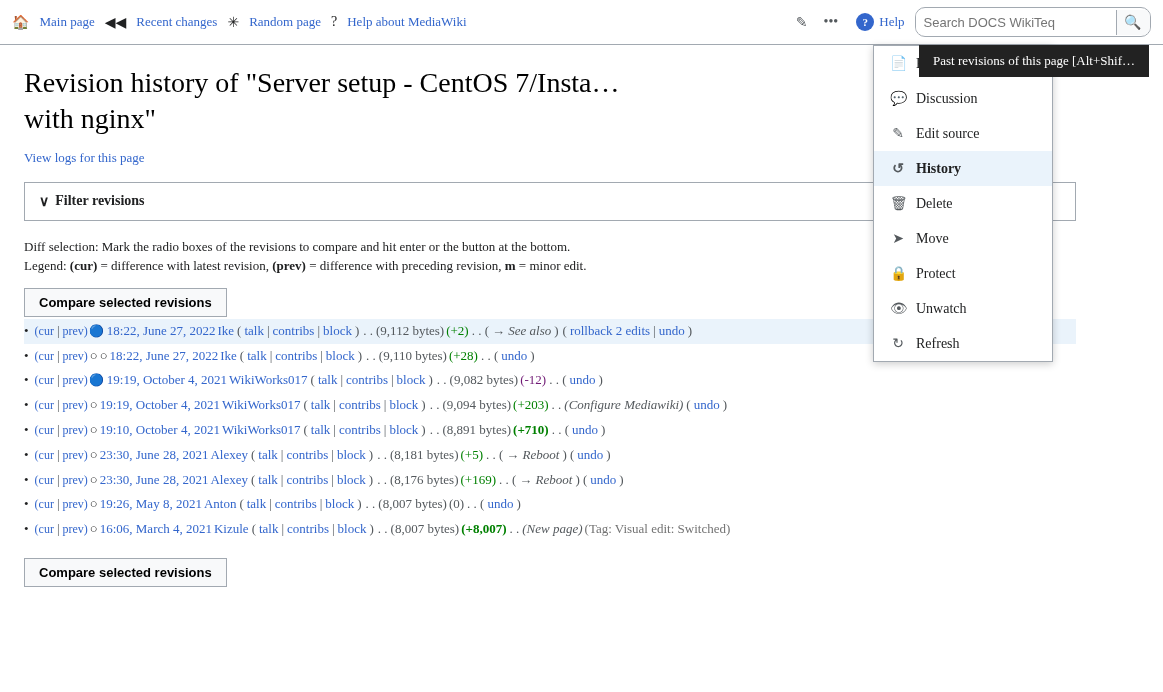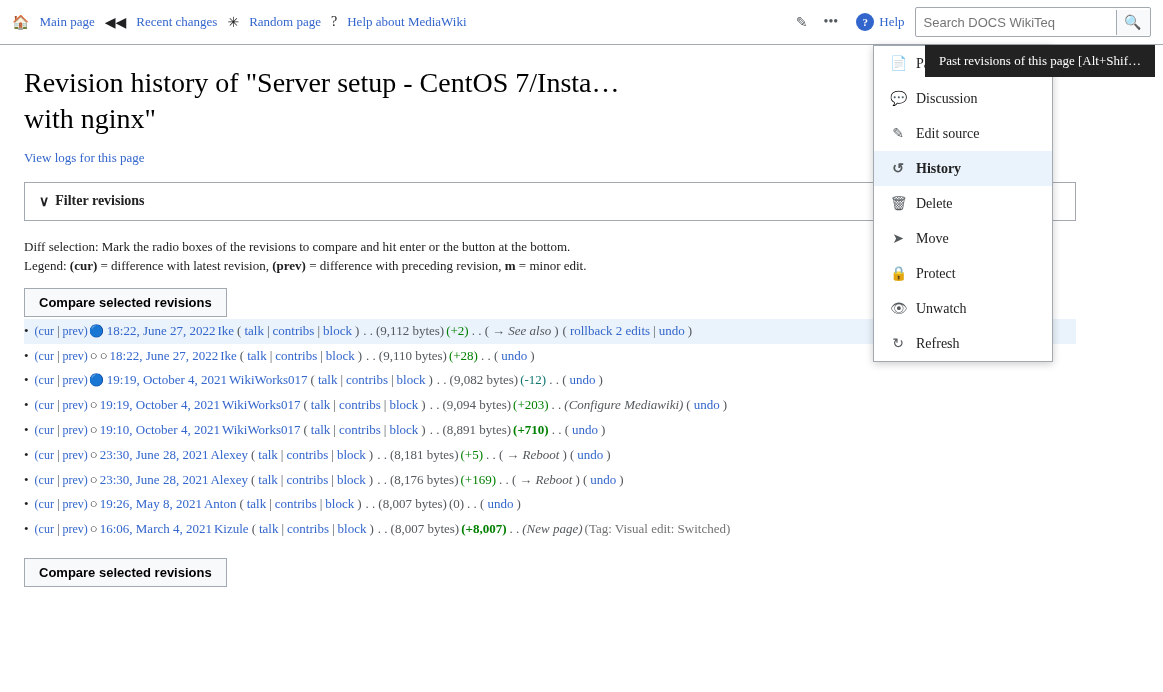--- a/index.html
+++ b/index.html
@@ -33,21 +33,21 @@
       display: flex;
       align-items: center;
       padding: 6px 8px;
       cursor: pointer;
       color: #54595d;
     }
     .search-box {
       display: flex;
       align-items: center;
       border: 1px solid #a2a9b1;
-      border-radius: 2px;
+      border-radius: 10px;
       overflow: hidden;
       height: 30px;
     }
     .search-box input {
       border: none;
       outline: none;
       padding: 4px 8px;
       font-size: 13px;
       width: 200px;
       color: #54595d;
@@ -158,21 +158,21 @@
     }
     .bullet { margin-right: 4px; color: #202122; }
     .rev-link { color: #3366cc; text-decoration: none; cursor: pointer; }
     .rev-cur-prev { color: #3366cc; font-size: 12px; }
     .radio-dot-blue { color: #3366cc; font-size: 12px; }
     .timestamp { color: #3366cc; }
     .user-link { color: #3366cc; }
     .sep { color: #54595d; margin: 0 1px; }
     .bytes { color: #54595d; }
     .diff-pos { color: #008000; }
-    .diff-neg { color: #0f766e; }
+    .diff-neg { color: #701a75; }
     .diff-zero { color: #54595d; }
     .diff-large { color: #008000; font-weight: bold; }
     .comment { color: #54595d; font-style: italic; }
     .tag { color: #737373; }
     .dropdown-menu {
       position: fixed;
       top: 45px;
       right: 110px;
       background: #fff;
       border: 1px solid #a2a9b1;
@@ -190,21 +190,21 @@
       color: #202122;
       white-space: nowrap;
     }
     .dropdown-item.active { background: #eaf3fb; font-weight: bold; }
     .dropdown-item .menu-icon { font-size: 14px; color: #54595d; width: 16px; text-align: center; }
 
     
     .tooltip-bar {
       position: fixed;
       top: 45px;
-      right: 8px;
+      right: 14px;
       background: #222;
       color: #fff;
       font-size: 13px;
       padding: 8px 14px;
       z-index: 200;
       white-space: nowrap;
     }
 
     
     .rev-highlighted {

